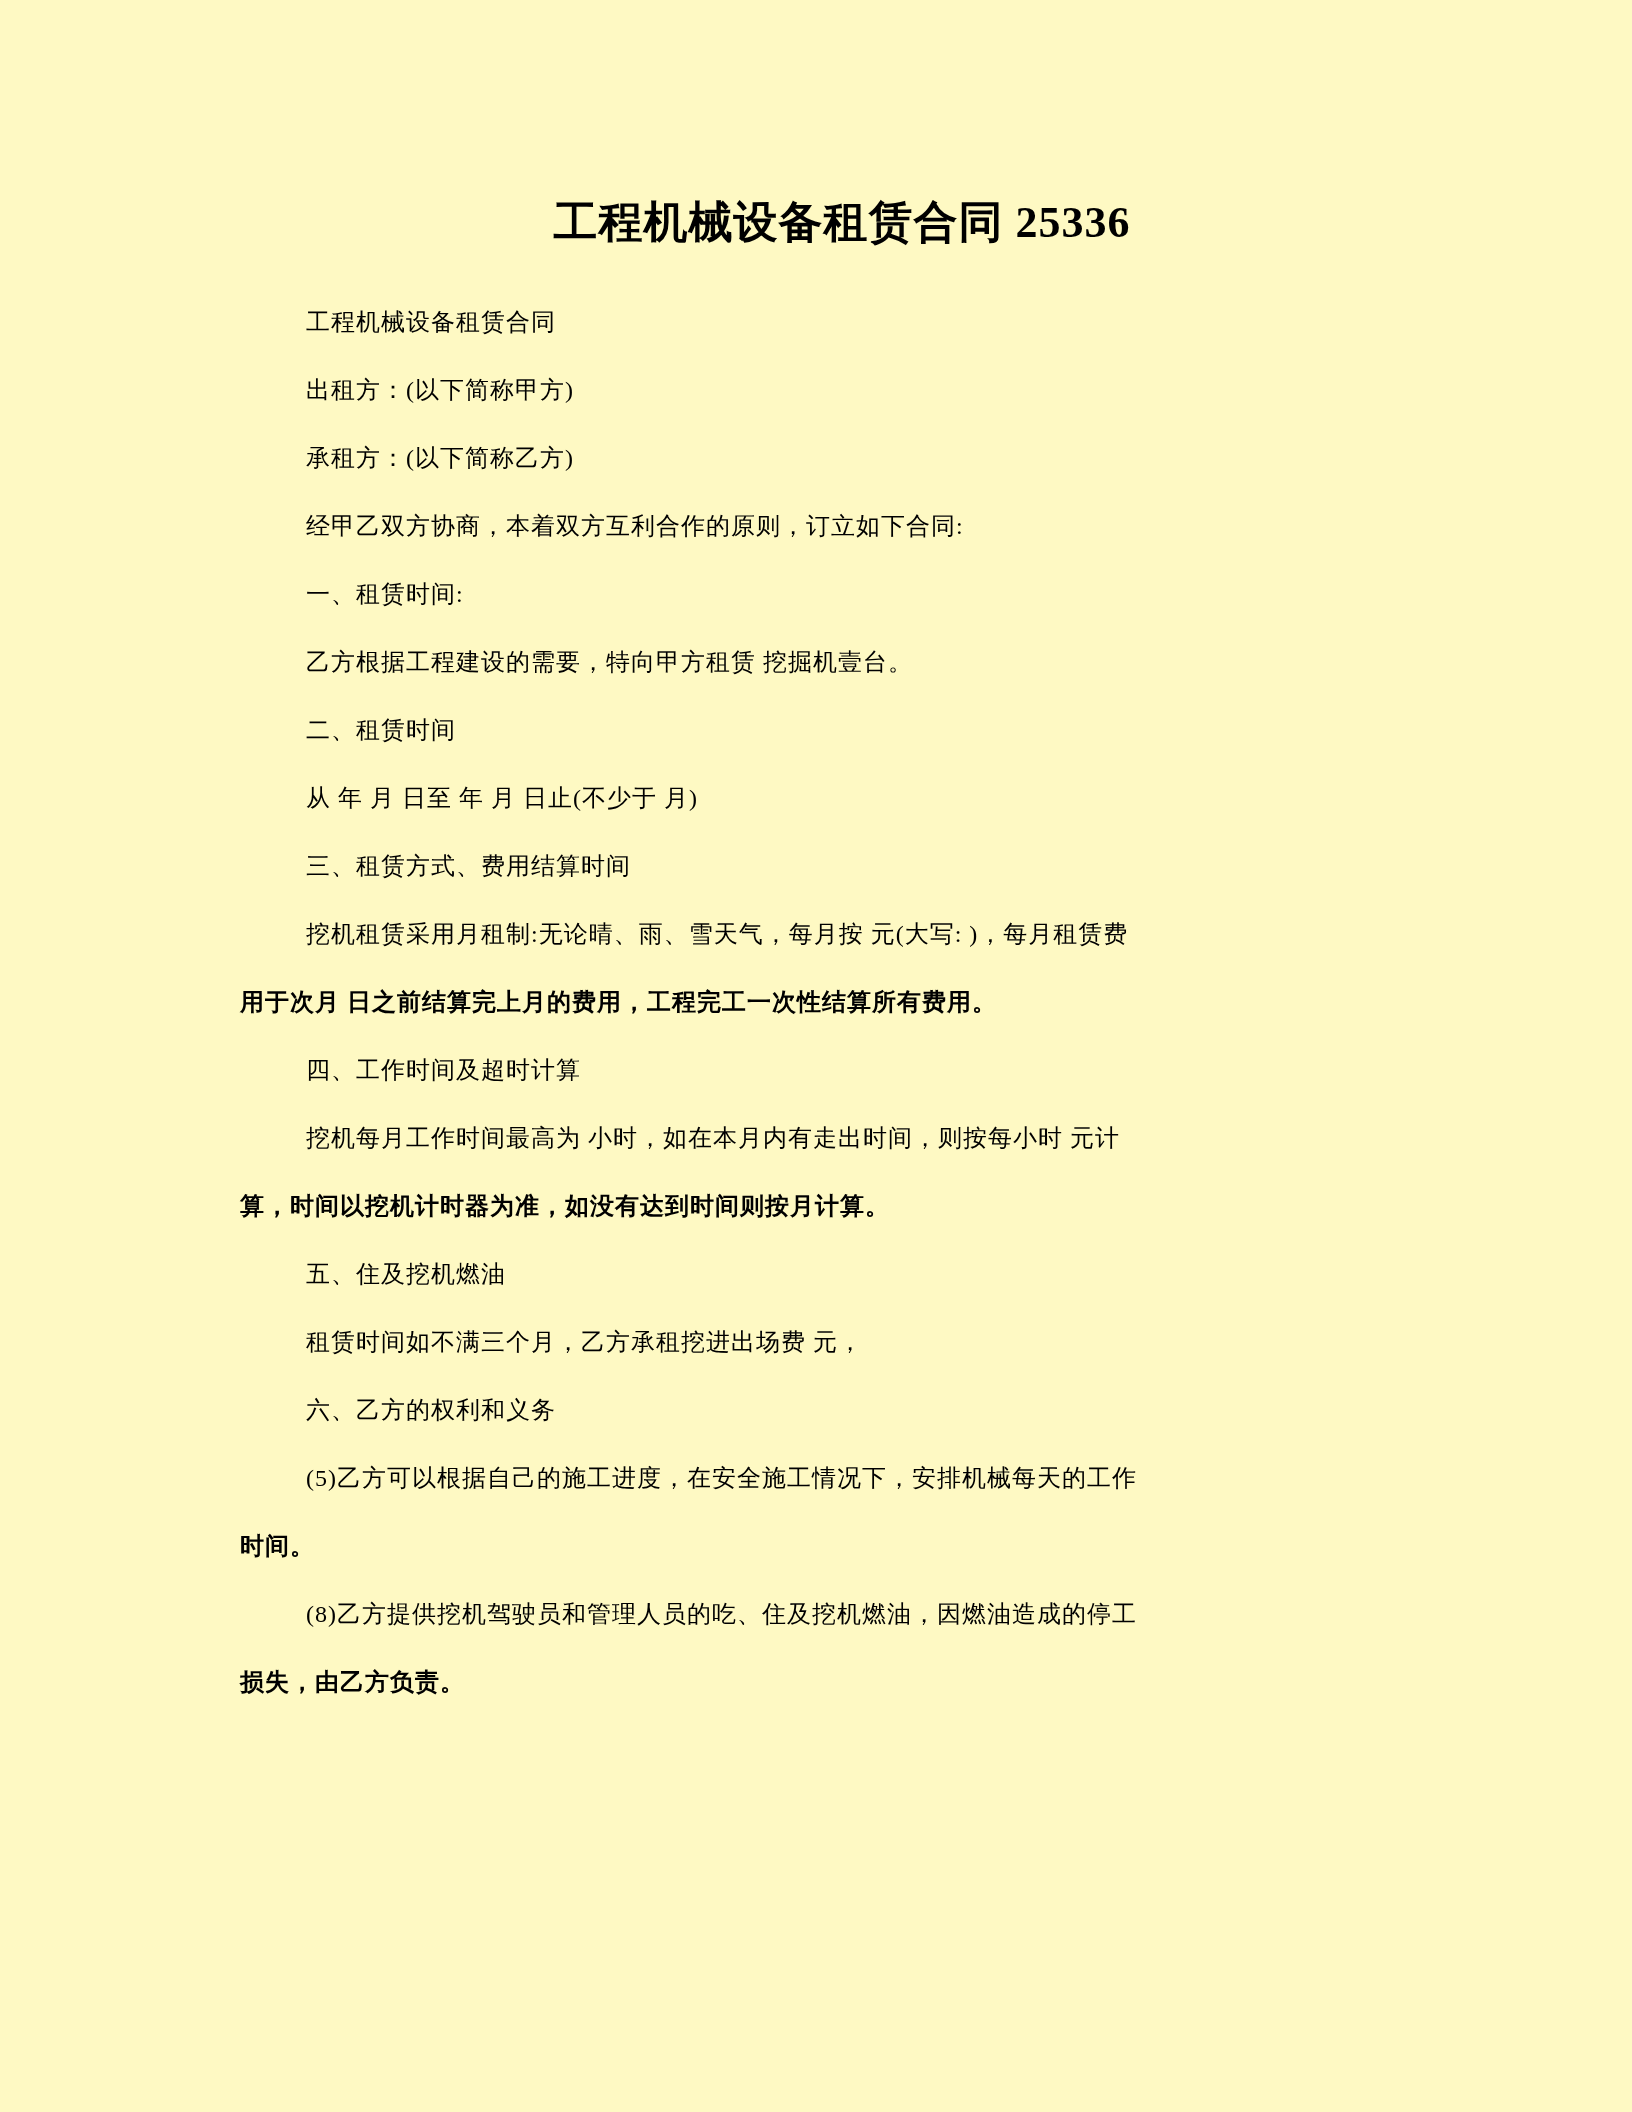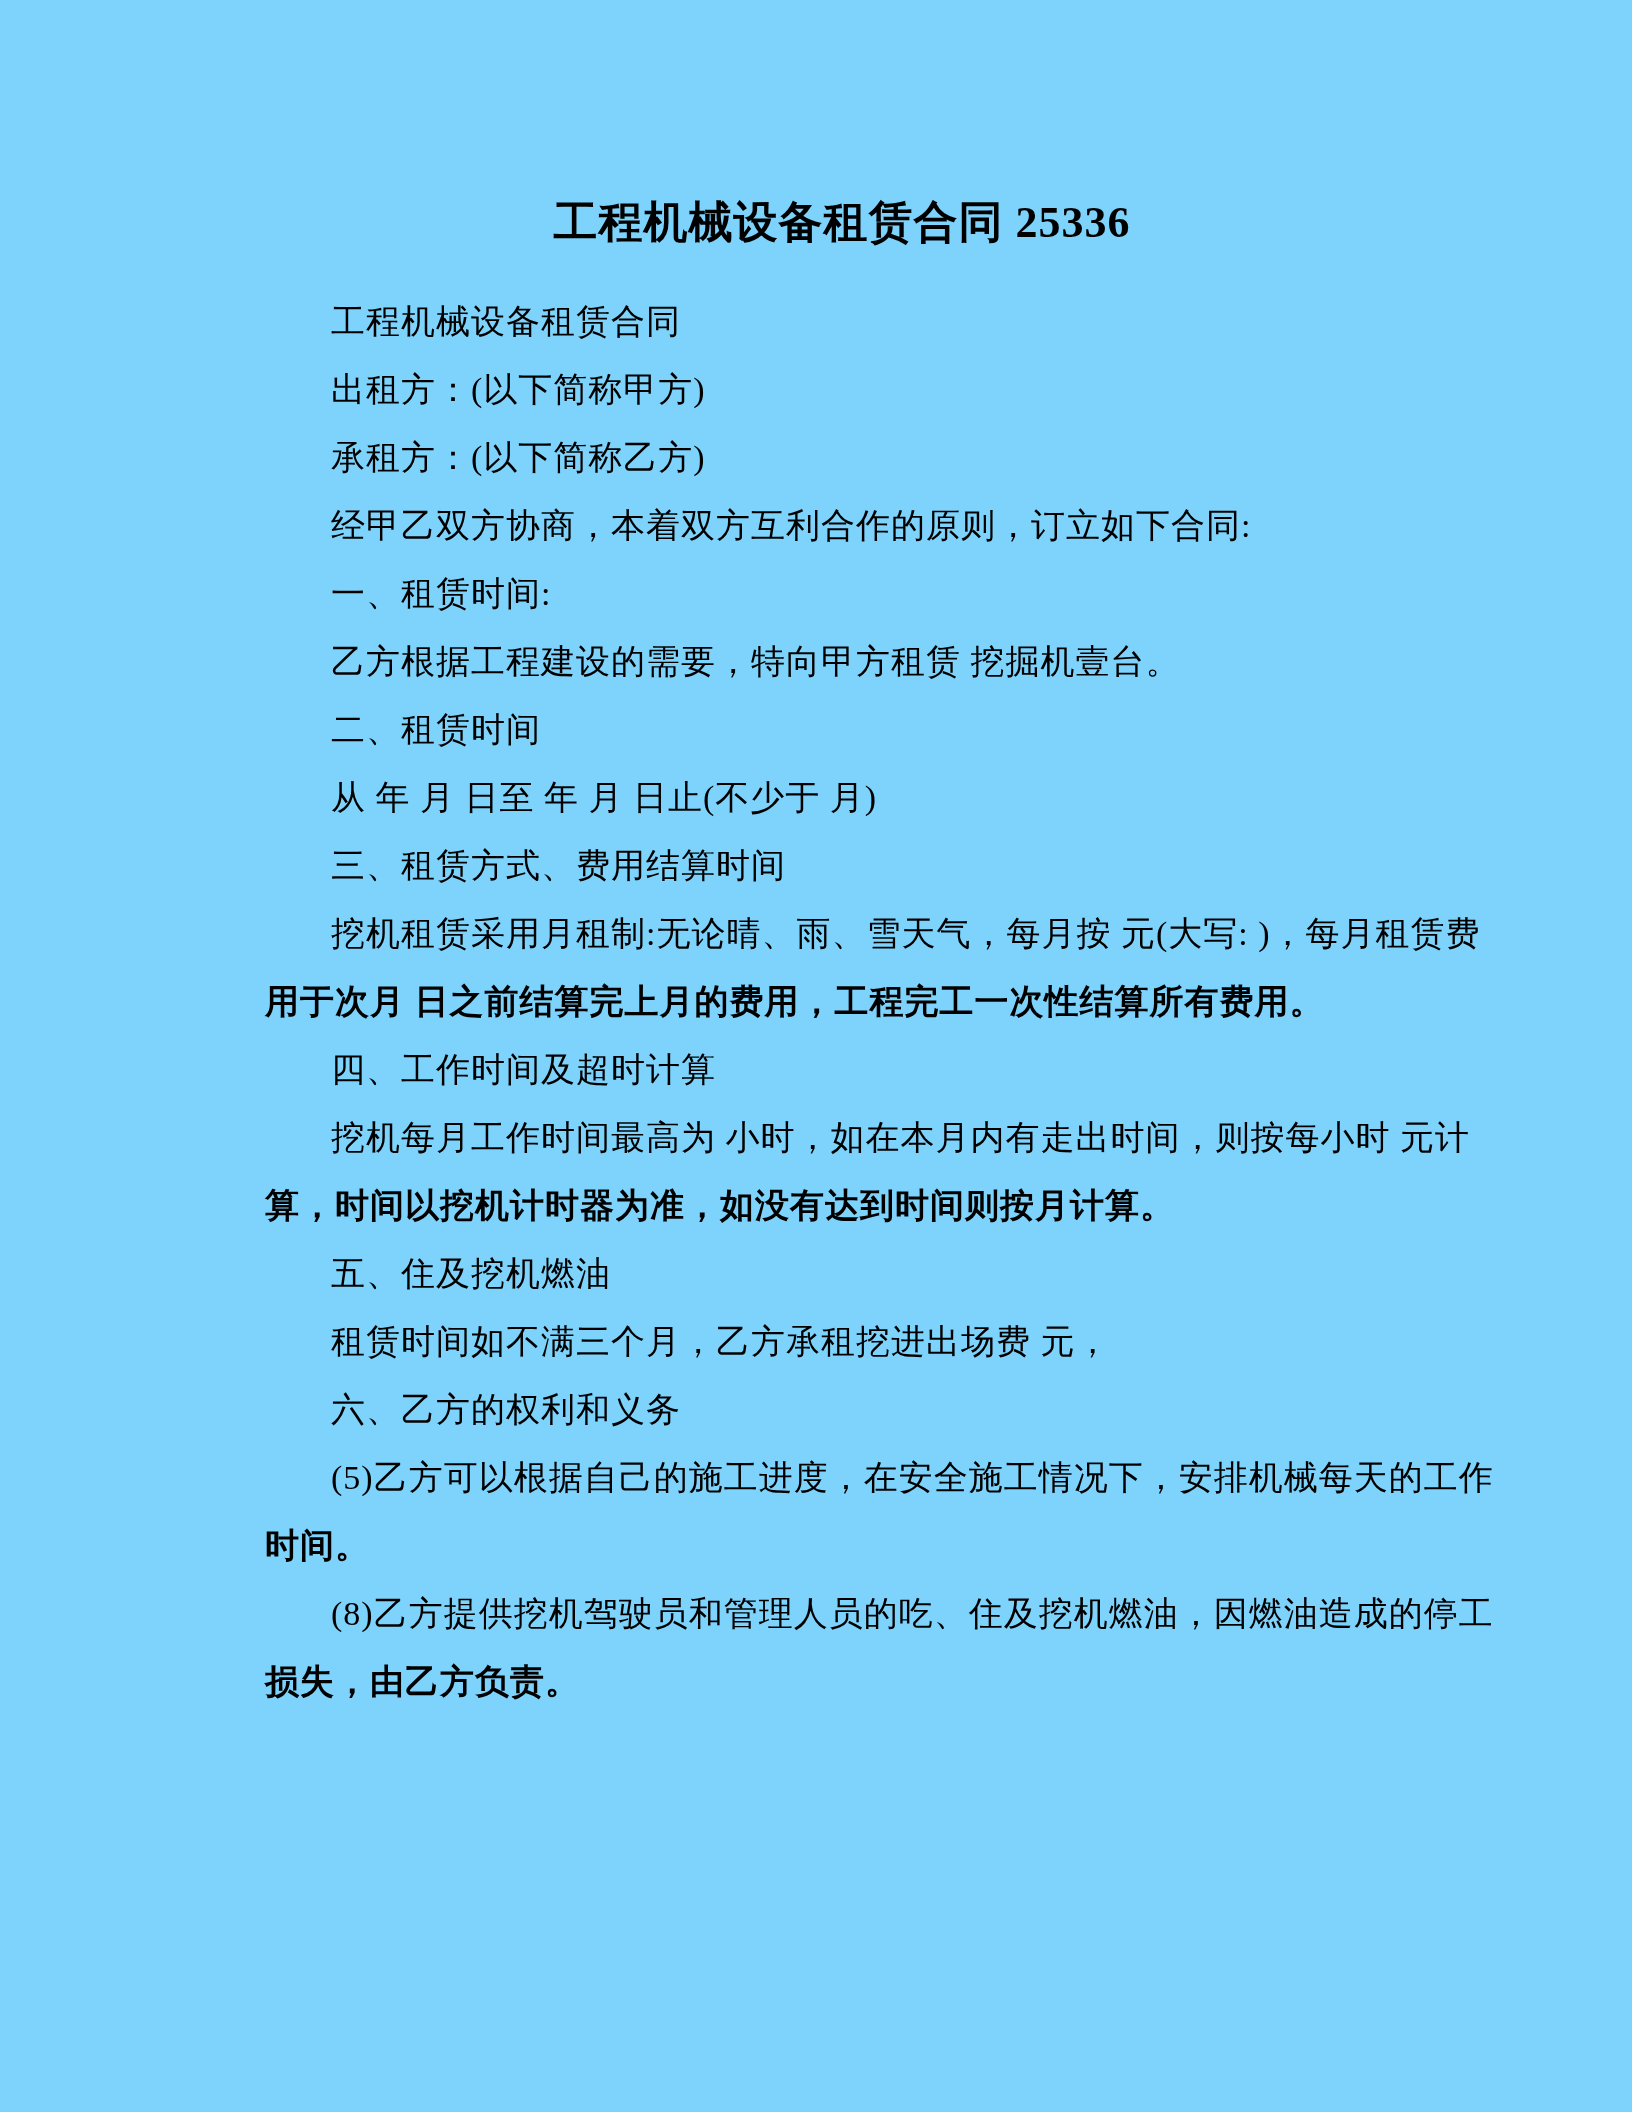--- a/index.html
+++ b/index.html
@@ -4,21 +4,21 @@
 <style>
   * { margin: 0; padding: 0; box-sizing: border-box; }
   html, body {
     background: #ffffff;
     font-family: "Liberation Serif", "DejaVu Serif", serif;
   }
   .page {
     position: relative;
     width: 1632px;
     height: 2112px;
-    background: #7dd3fc;
+    background: #fef9c3;
     overflow: hidden;
     color: #000000;
   }
   .doc {
     position: absolute;
     left: 240px;
     top: 170px;
     width: 1148px;
   }
   .doc-title {
@@ -29,25 +29,24 @@
     text-align: center;
     position: relative;
     left: 28px;
     letter-spacing: 1px;
     white-space: nowrap;
   }
   .doc-body {
     margin-top: 42px;
   }
   .line {
-    font-size: 34px;
+    font-size: 24px;
     line-height: 68px;
     letter-spacing: 1px;
     white-space: nowrap;
-    margin-left: 25px;
   }
   .line.indent {
     text-indent: 66px;
   }
   .line.flush {
     text-indent: 0;
     font-weight: bold;
   }
 </style>
 </head>

